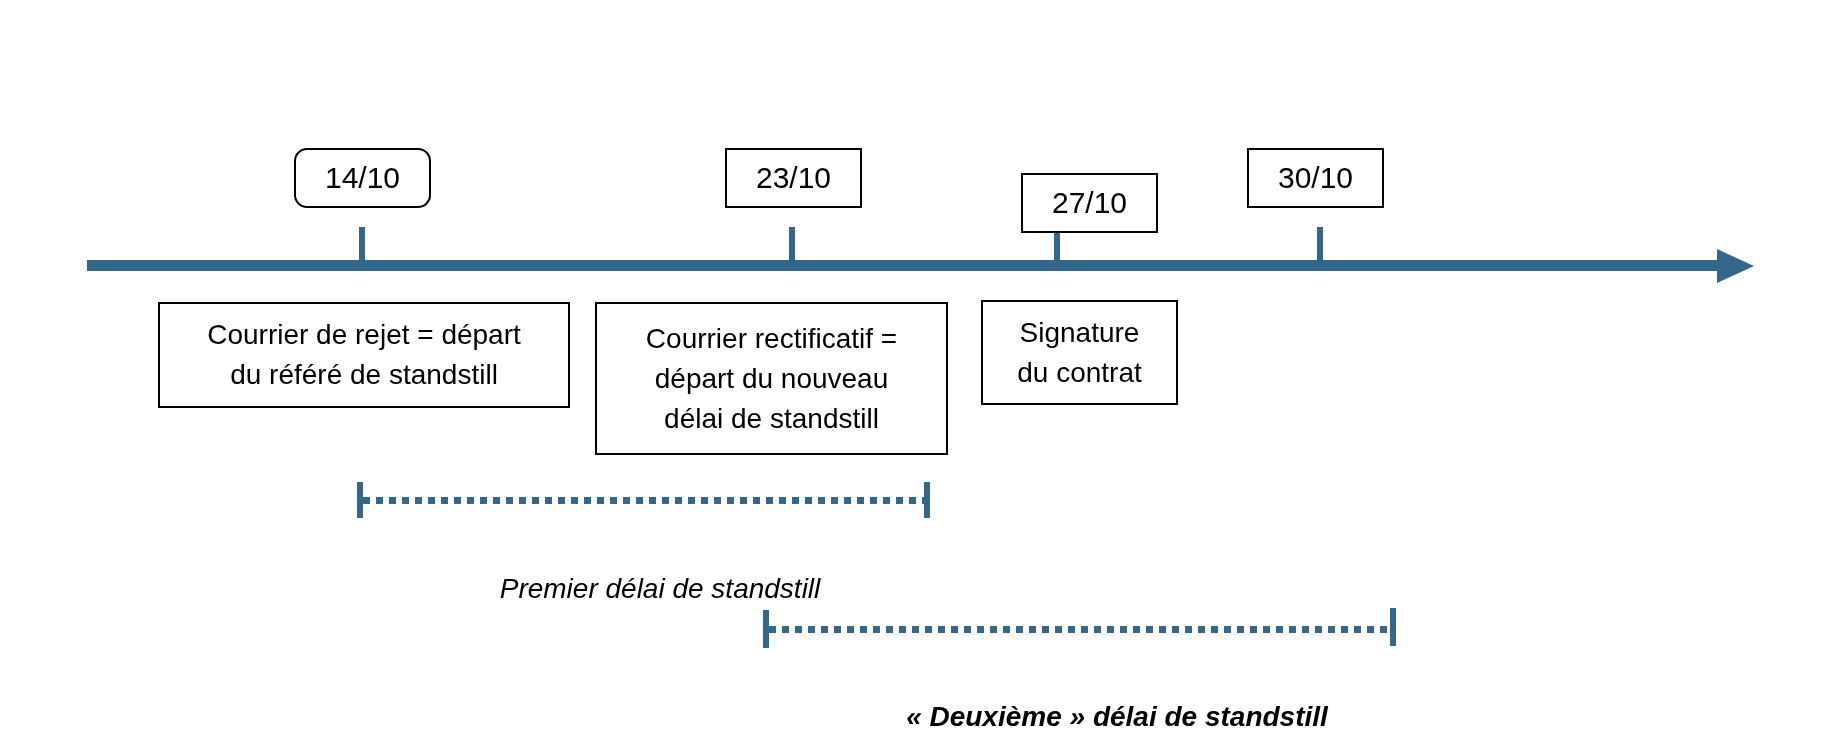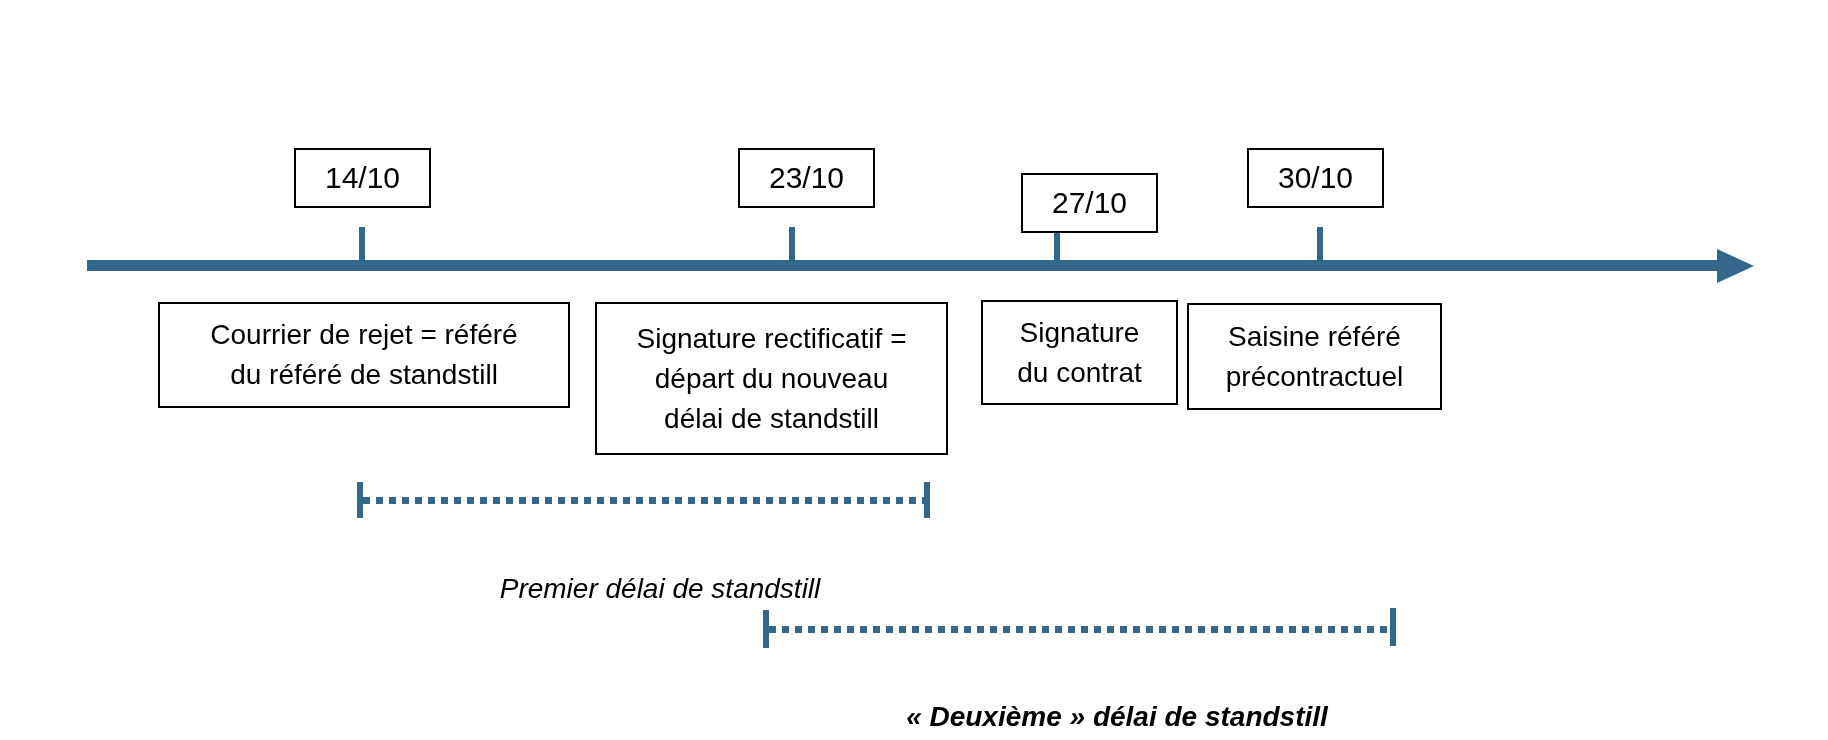--- a/index.html
+++ b/index.html
@@ -44,22 +44,22 @@
   
   .datebox{
     position:absolute;
     top:148px; height:60px; width:137px;
     border:2px solid var(--ink);
     background:#ffffff;
     display:flex; align-items:center; justify-content:center;
     font-size:30px; color:var(--ink);
     box-sizing:border-box;
   }
-  .datebox.d1{left:294px;}
-  .datebox.d2{left:725px;margin-left:13px;}
+  .datebox.d1{left:294px;border-radius:13px;}
+  .datebox.d2{left:725px;}
   .datebox.d3{left:1021px;margin-top:25px;}
   .datebox.d4{left:1247px;}
 
   
   .eventbox{
     position:absolute;
     border:2px solid var(--ink);
     background:#ffffff;
     display:flex; flex-direction:column;
     align-items:center; justify-content:center;
@@ -121,35 +121,31 @@
     <span>23/10</span>
   </div>
   <div class="datebox d3">
     <span>27/10</span>
   </div>
   <div class="datebox d4">
     <span>30/10</span>
   </div>
 
   <div class="eventbox e1">
-    <span>Courrier de rejet = référé</span>
+    <span>Courrier de rejet = départ</span>
     <span>du référé de standstill</span>
   </div>
   <div class="eventbox e2">
-    <span>Signature rectificatif =</span>
+    <span>Courrier rectificatif =</span>
     <span>départ du nouveau</span>
     <span>délai de standstill</span>
   </div>
   <div class="eventbox e3">
     <span>Signature</span>
     <span>du contrat</span>
-  </div>
-  <div class="eventbox e4">
-    <span>Saisine référé</span>
-    <span>précontractuel</span>
   </div>
 
   <div class="cap c1l"></div>
   <div class="dotline k1"></div>
   <div class="cap c1r"></div>
   <div class="interval-label l1">Premier délai de standstill</div>
 
   <div class="cap c2l"></div>
   <div class="dotline k2"></div>
   <div class="cap c2r"></div>

